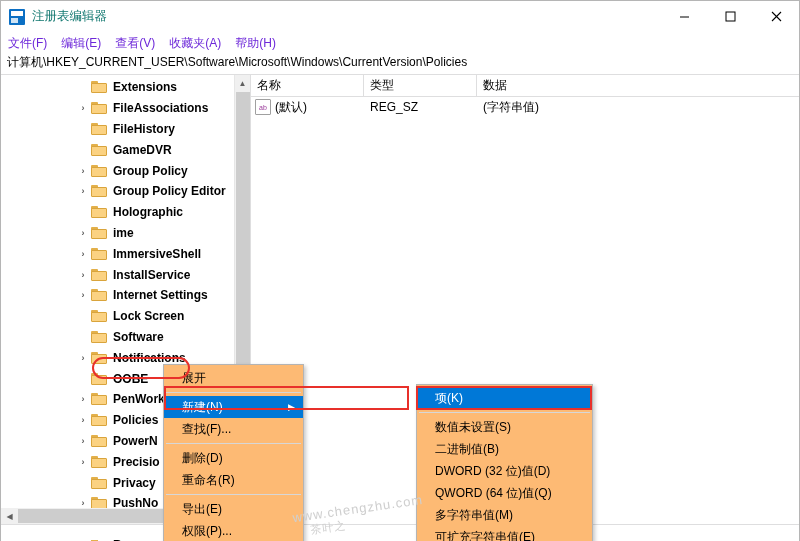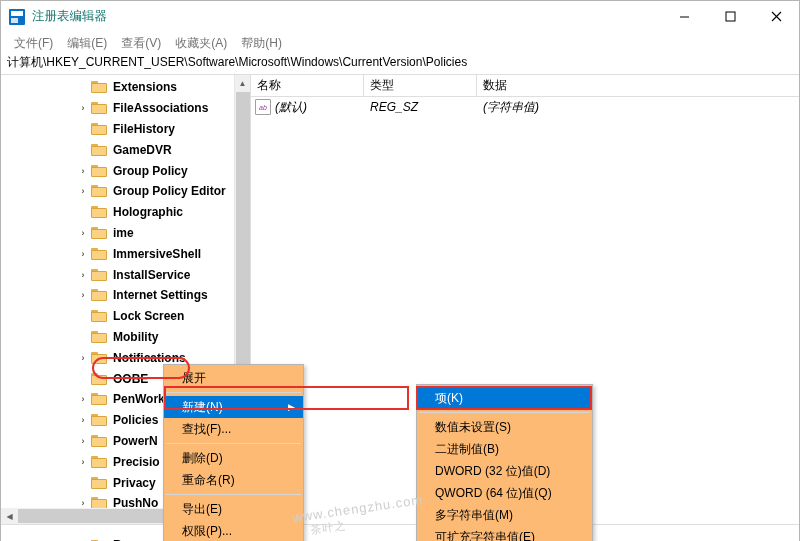--- a/index.html
+++ b/index.html
@@ -74,23 +74,22 @@
     justify-content: center;
     color: #000;
     font-size: 11px;
   }
   .win-btn svg { display:block; }
   
   .menubar {
     height: 22px;
     display: flex;
     align-items: center;
-    padding-left: 6px;
     font-size: 12px;
-    color: #737373;
+    color: #6d28d9;
     background: #ffffff;
   }
   .menu-item {
     padding: 2px 7px;
     white-space: nowrap;
   }
   
   .addressbar {
     height: 20px;
     display: flex;
@@ -225,21 +224,20 @@
     height: 20px;
     align-items: center;
     font-size: 12px;
     color: #000;
   }
   .cell {
     box-sizing: border-box;
     display: flex;
     align-items: center;
     padding-left: 6px;
-    font-style: italic;
   }
   .cell-name { width: 113px; padding-left: 4px; }
   .cell-type { width: 113px; }
   .cell-data { flex: 1; }
   .ab-icon {
     width: 14px;
     height: 14px;
     margin-right: 4px;
     border: 1px solid #a0a0a0;
     background: #ffffff;
@@ -520,21 +518,21 @@
                 <span class="body"></span>
               </span>
               <span class="tree-label">Lock Screen</span>
             </div>
             <div class="tree-row">
               <span class="arrow"></span>
               <span class="folder">
                 <span class="tab"></span>
                 <span class="body"></span>
               </span>
-              <span class="tree-label">Mobility</span>
+              <span class="tree-label">Software</span>
             </div>
             <div class="tree-row">
               <span class="arrow">›</span>
               <span class="folder">
                 <span class="tab"></span>
                 <span class="body"></span>
               </span>
               <span class="tree-label">Notifications</span>
             </div>
             <div class="tree-row">

